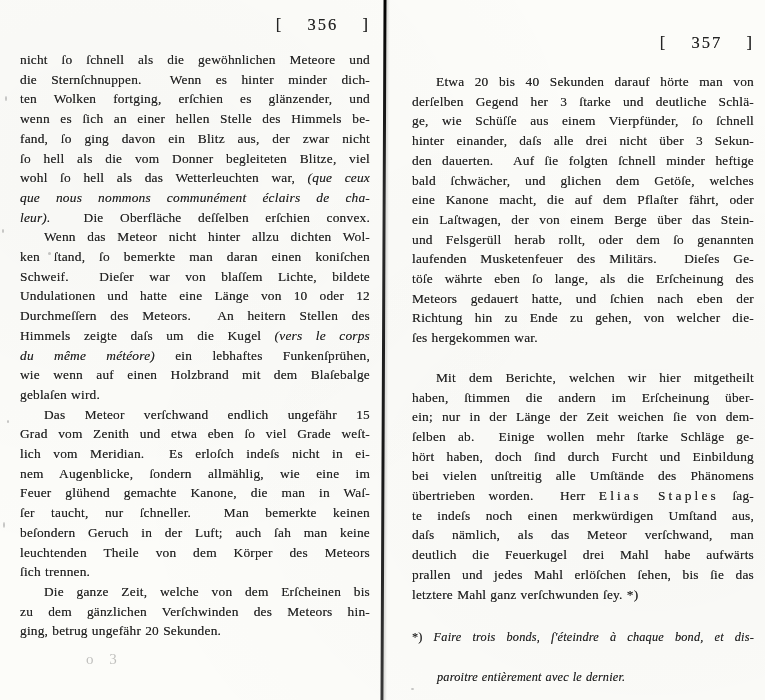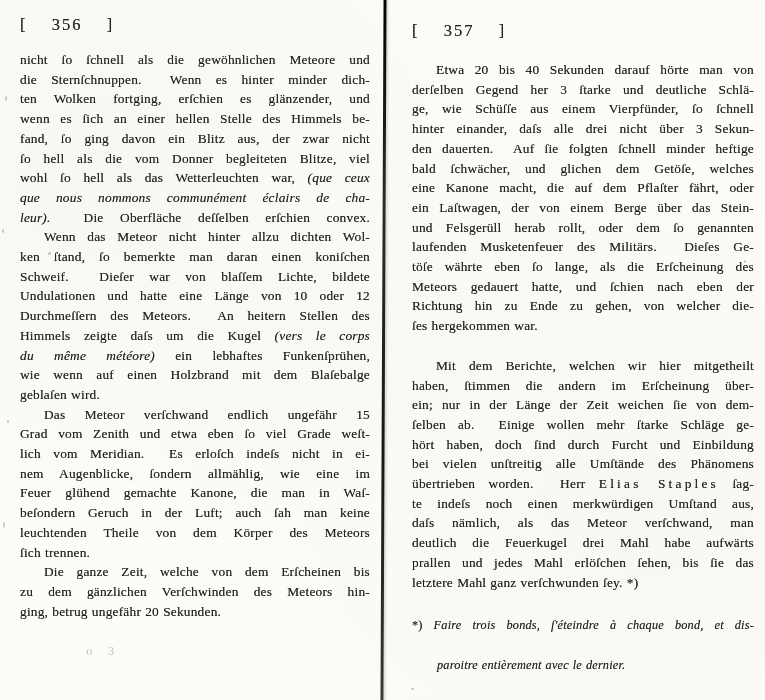--- a/index.html
+++ b/index.html
@@ -8,43 +8,43 @@
     background:
       radial-gradient(ellipse at 15% 25%, rgba(0,0,0,0.02), transparent 55%),
       radial-gradient(ellipse at 85% 70%, rgba(0,0,0,0.018), transparent 60%),
       #fcfcf9;
     overflow:hidden;
     font-family:"Liberation Serif","DejaVu Serif",serif;
     color:#242424;
   }
   .page { position:absolute; }
   #page-left  { left:20px;  top:14px; width:350px; }
-  #page-right { left:412px; top:20px; width:342px; }
+  #page-right { left:412px; top:32px; width:342px; }
   .pagenum {
-    text-align:left; font-size:16.5px; line-height:22px;
+    text-align:right; font-size:16.5px; line-height:22px;
     letter-spacing:2px; white-space:pre; word-spacing:6px;
     text-shadow:0 0 .5px rgba(30,30,30,.6);
   }
   #page-left  .pagenum { margin-bottom:14px; }
   #page-right .pagenum { margin-bottom:18px; }
   .body { font-size:13.4px; line-height:19.7px; }
   .para { margin:0; }
   .para.gap { margin-top:20px;font-family:Liberation Serif, serif; }
   .para.ind > .line:first-child { text-indent:24px; }
   .line {
     white-space:pre-wrap; min-height:19.7px;
     letter-spacing:.2px; word-spacing:.6px;
     text-shadow:0 0 .45px rgba(35,35,35,.6);
   }
   .line.j { text-align:justify; text-align-last:justify; }
   .it { font-style:italic; }
   .sp { letter-spacing:3.2px; }
   .sig {
-    margin-top:22px; margin-left:66px;
-    font-size:13px; opacity:.28; filter:blur(.4px);
+    margin-top:10px; margin-left:66px;
+    font-size:15px; opacity:.28; filter:blur(.4px);
     letter-spacing:6px;
   }
   .footnote { margin-top:24px; font-size:12.3px; line-height:19.5px; }
   .footnote .line { padding-left:25px;margin-top:20px; }
   .footnote .line.first { text-indent:-25px; }
   .footnote .marker { font-style:normal; }
   #gutter {
     position:absolute; left:382px; top:-6px; width:3px; height:714px;
     background:linear-gradient(#000, #2b2b2b 30%, #171717 65%, #3a3a3a);
     border-radius:2px; transform:rotate(.25deg);
@@ -90,20 +90,21 @@
           <div class="line j"><span class="it">du même météore)</span><span> ein lebhaftes Funkenſprühen,</span></div>
           <div class="line j"><span>wie wenn auf einen Holzbrand mit dem Blaſebalge</span></div>
           <div class="line"><span>geblaſen wird.</span></div>
         </div>
         <div class="para ind">
           <div class="line j"><span>Das Meteor verſchwand endlich ungefähr 15</span></div>
           <div class="line j"><span>Grad vom Zenith und etwa eben ſo viel Grade weſt-</span></div>
           <div class="line j"><span>lich vom Meridian.  Es erloſch indeſs nicht in ei-</span></div>
           <div class="line j"><span>nem Augenblicke, ſondern allmählig, wie eine im</span></div>
           <div class="line j"><span>Feuer glühend gemachte Kanone, die man in Waſ-</span></div>
+          <div class="line j"><span>ſer taucht, nur ſchneller.  Man bemerkte keinen</span></div>
           <div class="line j"><span>beſondern Geruch in der Luft; auch ſah man keine</span></div>
           <div class="line j"><span>leuchtenden Theile von dem Körper des Meteors</span></div>
           <div class="line"><span>ſich trennen.</span></div>
         </div>
         <div class="para ind">
           <div class="line j"><span>Die ganze Zeit, welche von dem Erſcheinen bis</span></div>
           <div class="line j"><span>zu dem gänzlichen Verſchwinden des Meteors hin-</span></div>
           <div class="line"><span>ging, betrug ungefähr 20 Sekunden.</span></div>
         </div>
       </div>

